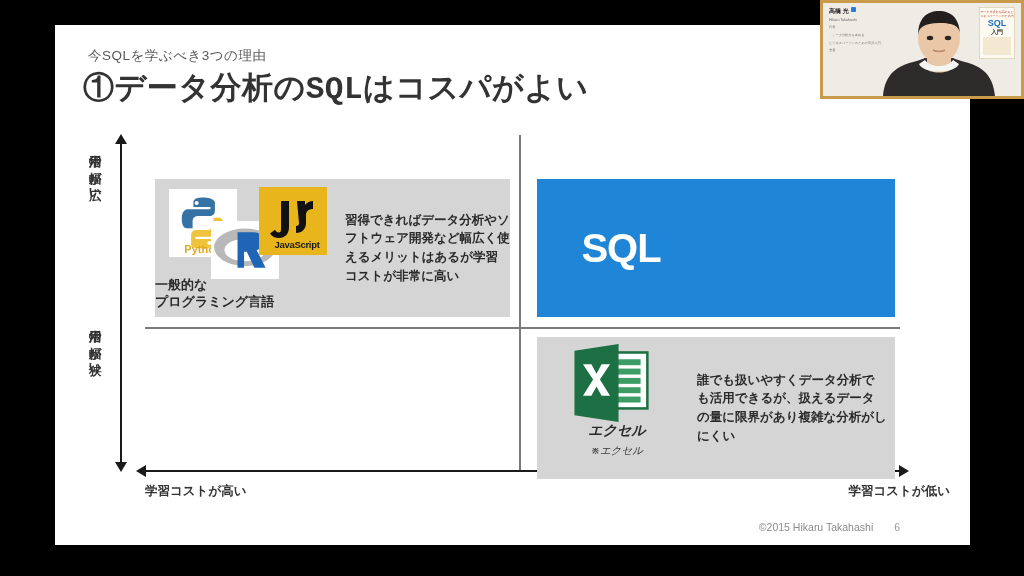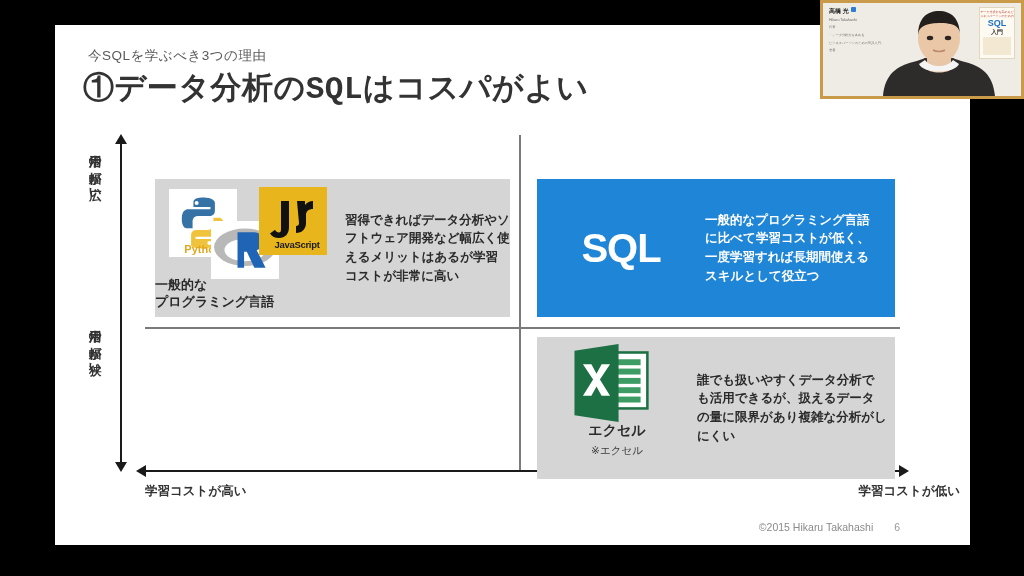--- a/index.html
+++ b/index.html
@@ -46,21 +46,21 @@
     position:absolute;left:33px;
     writing-mode:vertical-rl;text-orientation:upright;
     font-size:12.5px;font-weight:bold;color:#333;line-height:1.05;
     letter-spacing:1px;
   }
   .vlabel.top{top:20px;}
   .vlabel.bot{top:195px;}
 
   .hlabel{position:absolute;top:358px;font-size:12.5px;font-weight:bold;color:#333;white-space:nowrap;}
   .hlabel.left{left:90px;}
-  .hlabel.right{right:10px;}
+  .hlabel.right{right:20px;}
 
   
   .divv{position:absolute;left:464px;top:10px;width:2px;height:335px;background:#7a7a7a;}
   .divh{position:absolute;left:90px;top:202px;width:755px;height:2px;background:#7a7a7a;}
 
   
   .panel{position:absolute;box-sizing:border-box;}
 
   .panel-grey{background:#d5d5d5;}
   .panel-blue{background:#1f85d6;}
@@ -94,21 +94,21 @@
     flex:0 0 auto;width:168px;text-align:center;
     font-size:40px;font-weight:bold;color:#ffffff;letter-spacing:-1px;
   }
   #p-sql .body{
     flex:1;font-size:12.5px;font-weight:bold;color:#ffffff;
     line-height:1.5;padding-right:16px;
   }
 
   
   #p-excel{left:482px;top:212px;width:358px;height:142px;display:flex;align-items:center;}
-  #p-excel .icowrap{position:relative;width:160px;height:128px;flex:0 0 auto;}
+  #p-excel .icowrap{position:relative;width:160px;height:128px;flex:0 0 auto;font-style:italic;}
   #p-excel .cap{position:absolute;left:0;right:0;top:78px;text-align:center;
     font-size:14px;font-weight:bold;color:#2a2a2a;}
   #p-excel .note{position:absolute;left:0;right:0;top:100px;text-align:center;
     font-size:10.5px;color:#3a3a3a;}
   #p-excel .body{
     flex:1;font-size:12.5px;font-weight:bold;color:#2a2a2a;
     line-height:1.5;padding-right:8px;
   }
 
   
@@ -200,21 +200,20 @@
           <div class="cap">
             <div>一般的な</div>
             <div>プログラミング言語</div>
           </div>
         </div>
         <div class="body">習得できればデータ分析やソフトウェア開発など幅広く使えるメリットはあるが学習コストが非常に高い</div>
       </div>
 
       <div class="panel panel-blue" id="p-sql">
         <div class="sqlword">SQL</div>
-        <div class="body">一般的なプログラミング言語に比べて学習コストが低く、一度学習すれば長期間使えるスキルとして役立つ</div>
       </div>
 
       <div class="panel panel-grey" id="p-excel">
         <div class="icowrap">
           <svg viewBox="0 0 110 92" width="110" height="78" style="position:absolute;left:24px;top:0;" aria-hidden="true">
             <rect x="46" y="10" width="46" height="66" fill="#ffffff" stroke="#1d7044" stroke-width="3"></rect>
             <g fill="#3c9c63">
               <rect x="54" y="18" width="30" height="7"></rect>
               <rect x="54" y="29" width="30" height="7"></rect>
               <rect x="54" y="40" width="30" height="7"></rect>

